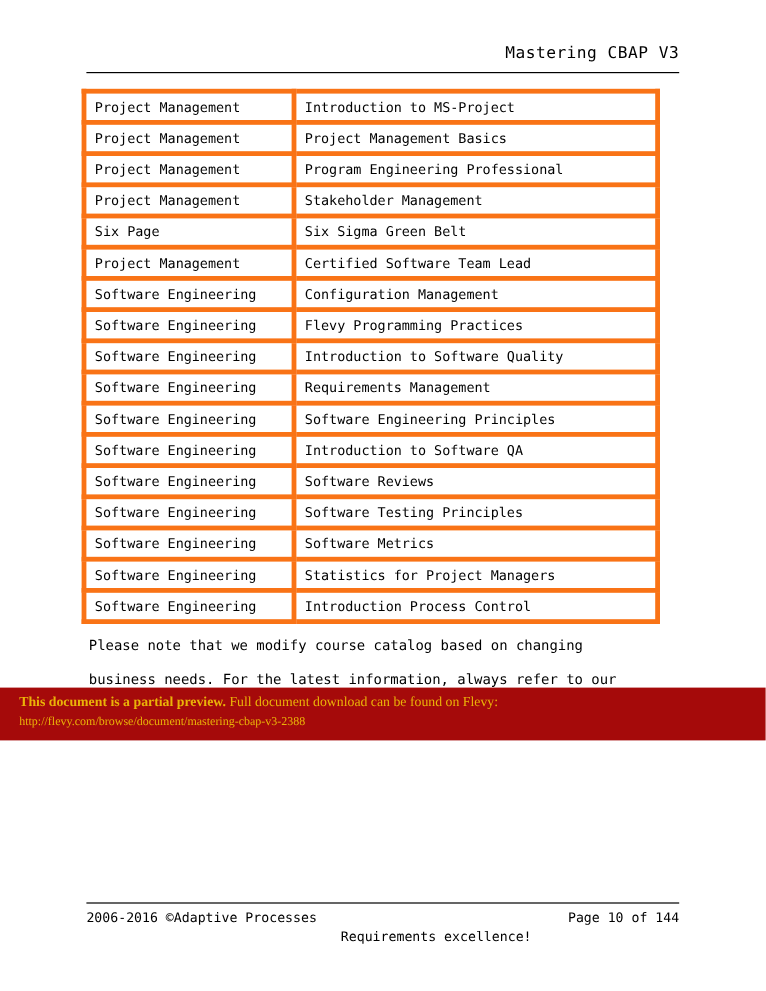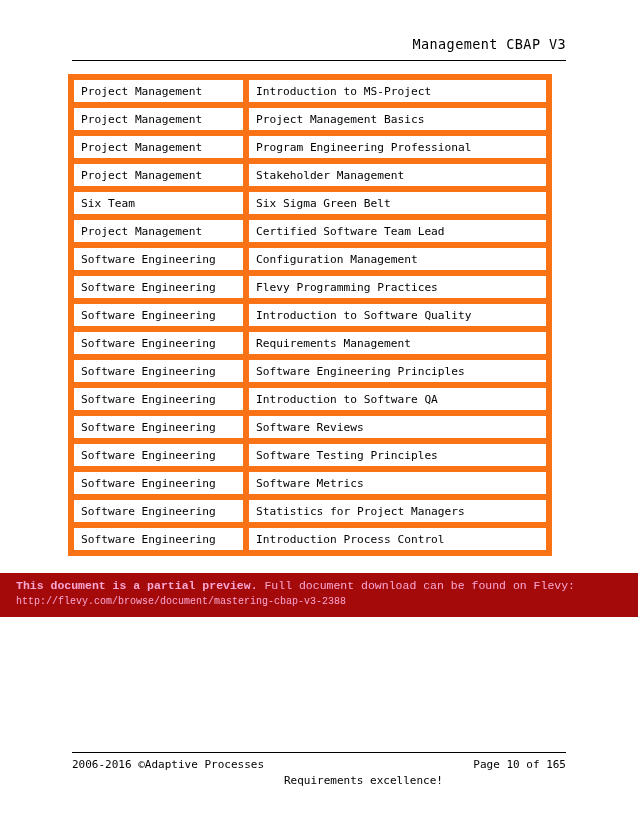--- a/index.html
+++ b/index.html
@@ -42,21 +42,21 @@
   
   .catalog-table {
     position: absolute;
     left: 68px;
     top: 74px;
     width: 480px;
     border-collapse: collapse;
     table-layout: fixed;
   }
   .catalog-table td {
-    border: 6px solid #f97316;
+    border: 4px solid #f97316;
     font-family: "DejaVu Sans Mono", monospace;
     font-size: 11.2px;
     line-height: 13px;
     padding: 4px 6px 4px 7px;
     height: 14px;
     vertical-align: middle;
     white-space: nowrap;
     overflow: hidden;
   }
   .col-category { width: 175px; }
@@ -73,22 +73,22 @@
     line-height: 28px;
   }
   
   .preview-banner {
     position: absolute;
     left: 0;
     top: 573px;
     width: 638px;
     height: 44px;
     background: #a50a0a;
-    color: #f9a8d4;
-    font-family: Liberation Mono, monospace;
+    color: #eab308;
+    font-family: Liberation Serif, serif;
   }
   .preview-line1 {
     position: absolute;
     left: 16px;
     top: 6px;
     font-size: 11.5px;
     white-space: nowrap;
   }
   .preview-line1 b {
     font-weight: bold;
@@ -123,21 +123,21 @@
   }
   .footer .f-left { position: absolute; left: 0; top: 0; }
   .footer .f-mid  { position: absolute; left: 212px; top: 16px; }
   .footer .f-right{ position: absolute; right: 0; top: 0; }
 </style>
 </head>
 <body>
 
 <div class="page">
 
-  <div class="header-title">Management CBAP V3</div>
+  <div class="header-title">Mastering CBAP V3</div>
   <div class="header-rule"></div>
 
   <table class="catalog-table">
     <colgroup>
       <col class="col-category">
       <col class="col-course">
     </colgroup>
     <tbody>
       <tr>
         <td>Project Management</td>
@@ -149,21 +149,21 @@
       </tr>
       <tr>
         <td>Project Management</td>
         <td>Program Engineering Professional</td>
       </tr>
       <tr>
         <td>Project Management</td>
         <td>Stakeholder Management</td>
       </tr>
       <tr>
-        <td>Six Team</td>
+        <td>Six Page</td>
         <td>Six Sigma Green Belt</td>
       </tr>
       <tr>
         <td>Project Management</td>
         <td>Certified Software Team Lead</td>
       </tr>
       <tr>
         <td>Software Engineering</td>
         <td>Configuration Management</td>
       </tr>
@@ -203,29 +203,33 @@
         <td>Software Engineering</td>
         <td>Statistics for Project Managers</td>
       </tr>
       <tr>
         <td>Software Engineering</td>
         <td>Introduction Process Control</td>
       </tr>
     </tbody>
   </table>
 
+  <div class="note-par">
+    <div>Please note that we modify course catalog based on changing</div>
+    <div>business needs. For the latest information, always refer to our</div>
+  </div>
 
   <div class="preview-banner">
     <div class="preview-line1">
       <b>This document is a partial preview.</b>
       <span class="light">Full document download can be found on Flevy:</span>
     </div>
     <div class="preview-line2">http://flevy.com/browse/document/mastering-cbap-v3-2388</div>
   </div>
 
   <div class="footer-rule"></div>
   <div class="footer">
     <span class="f-left">2006-2016 ©Adaptive Processes</span>
     <span class="f-mid">Requirements excellence!</span>
-    <span class="f-right">Page 10 of 165</span>
+    <span class="f-right">Page 10 of 144</span>
   </div>
 
 </div>
 
 </body></html>

